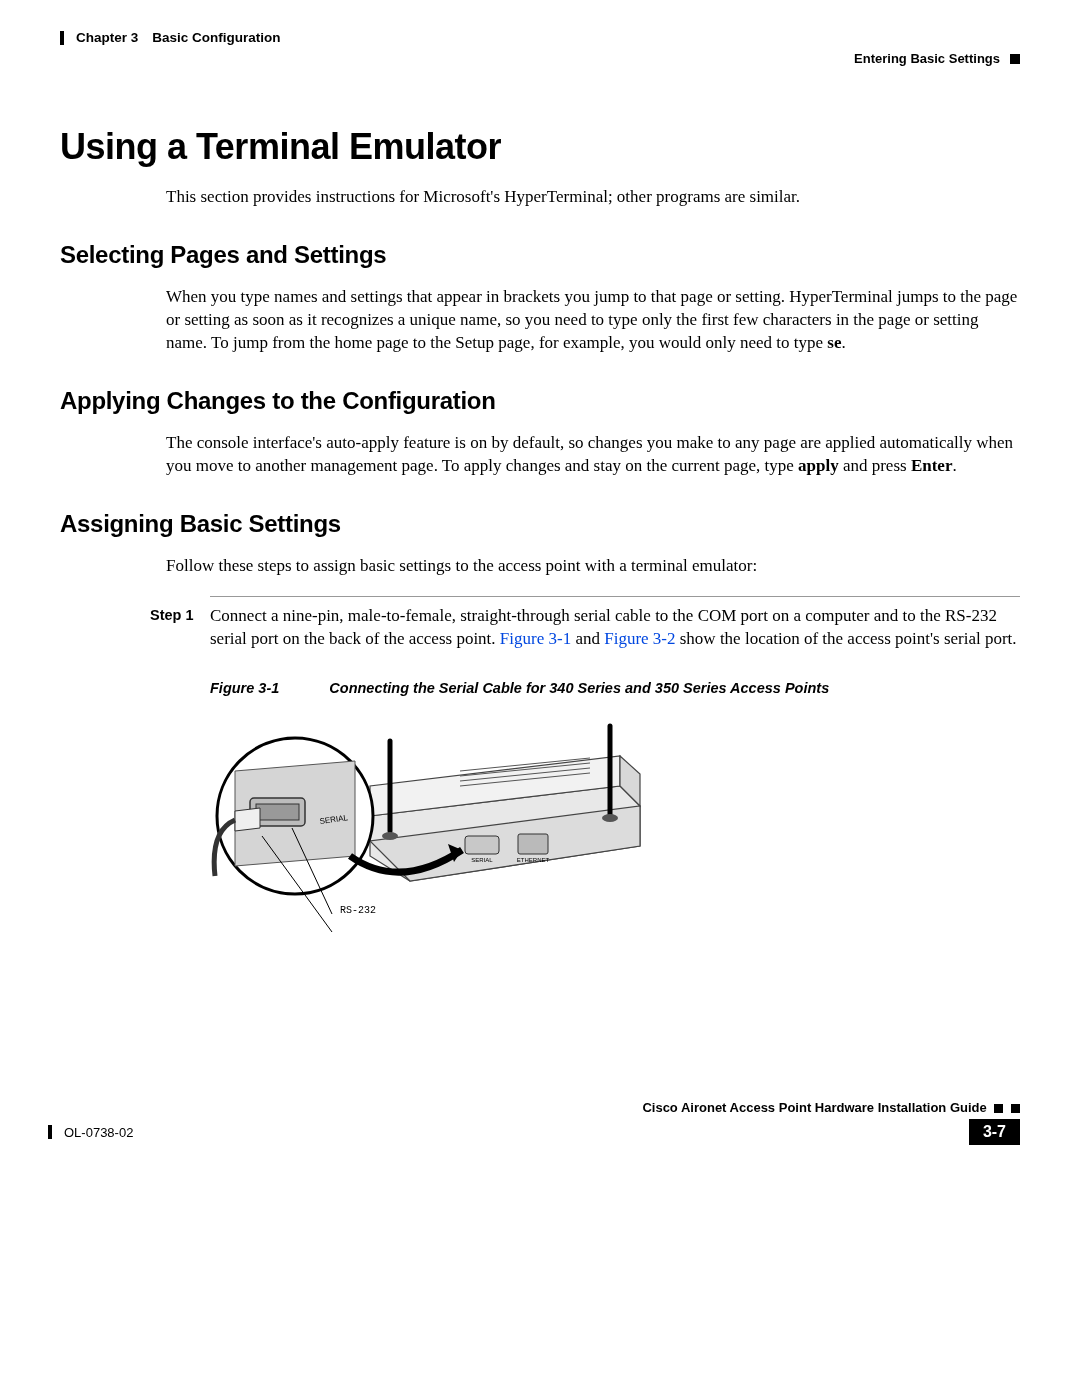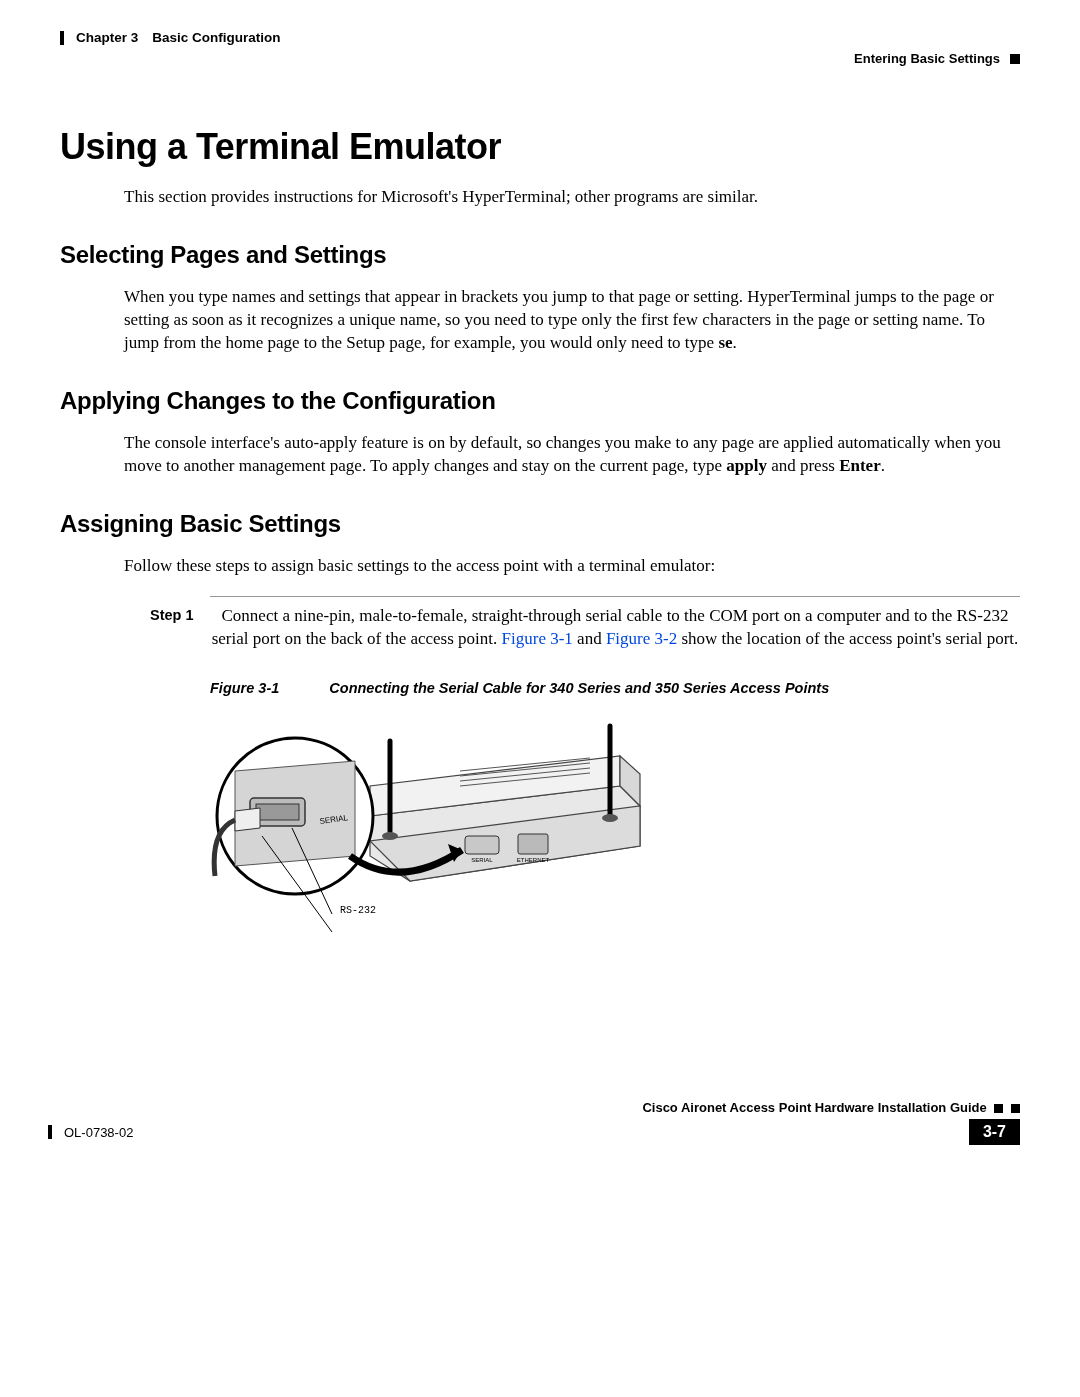--- a/index.html
+++ b/index.html
@@ -52,21 +52,21 @@
     letter-spacing: -0.5px;
   }
   h2 {
     font-family: Arial, Helvetica, sans-serif;
     font-weight: bold;
     font-size: 24px;
     margin: 32px 0 12px 0;
     letter-spacing: -0.3px;
   }
   .body-text {
-    margin-left: 64px;
+    margin-left: 106px;
     font-size: 17px;
     line-height: 1.35;
     margin-bottom: 0;
   }
   .step-row {
     display: flex;
     margin-top: 8px;
   }
   .step-label {
     font-family: Arial, Helvetica, sans-serif;
@@ -74,21 +74,20 @@
     font-size: 14.5px;
     width: 150px;
     padding-left: 90px;
     box-sizing: border-box;
     padding-top: 2px;
   }
   .step-text {
     flex: 1;
     font-size: 17px;
     line-height: 1.35;
-    text-align: center;
   }
   .ref-link { color: #0047e0; }
   .hr-light {
     border: none;
     border-top: 1px solid #999;
     margin: 18px 0 8px 150px;
   }
   .figure-area {
     margin-left: 150px;
     margin-top: 30px;

